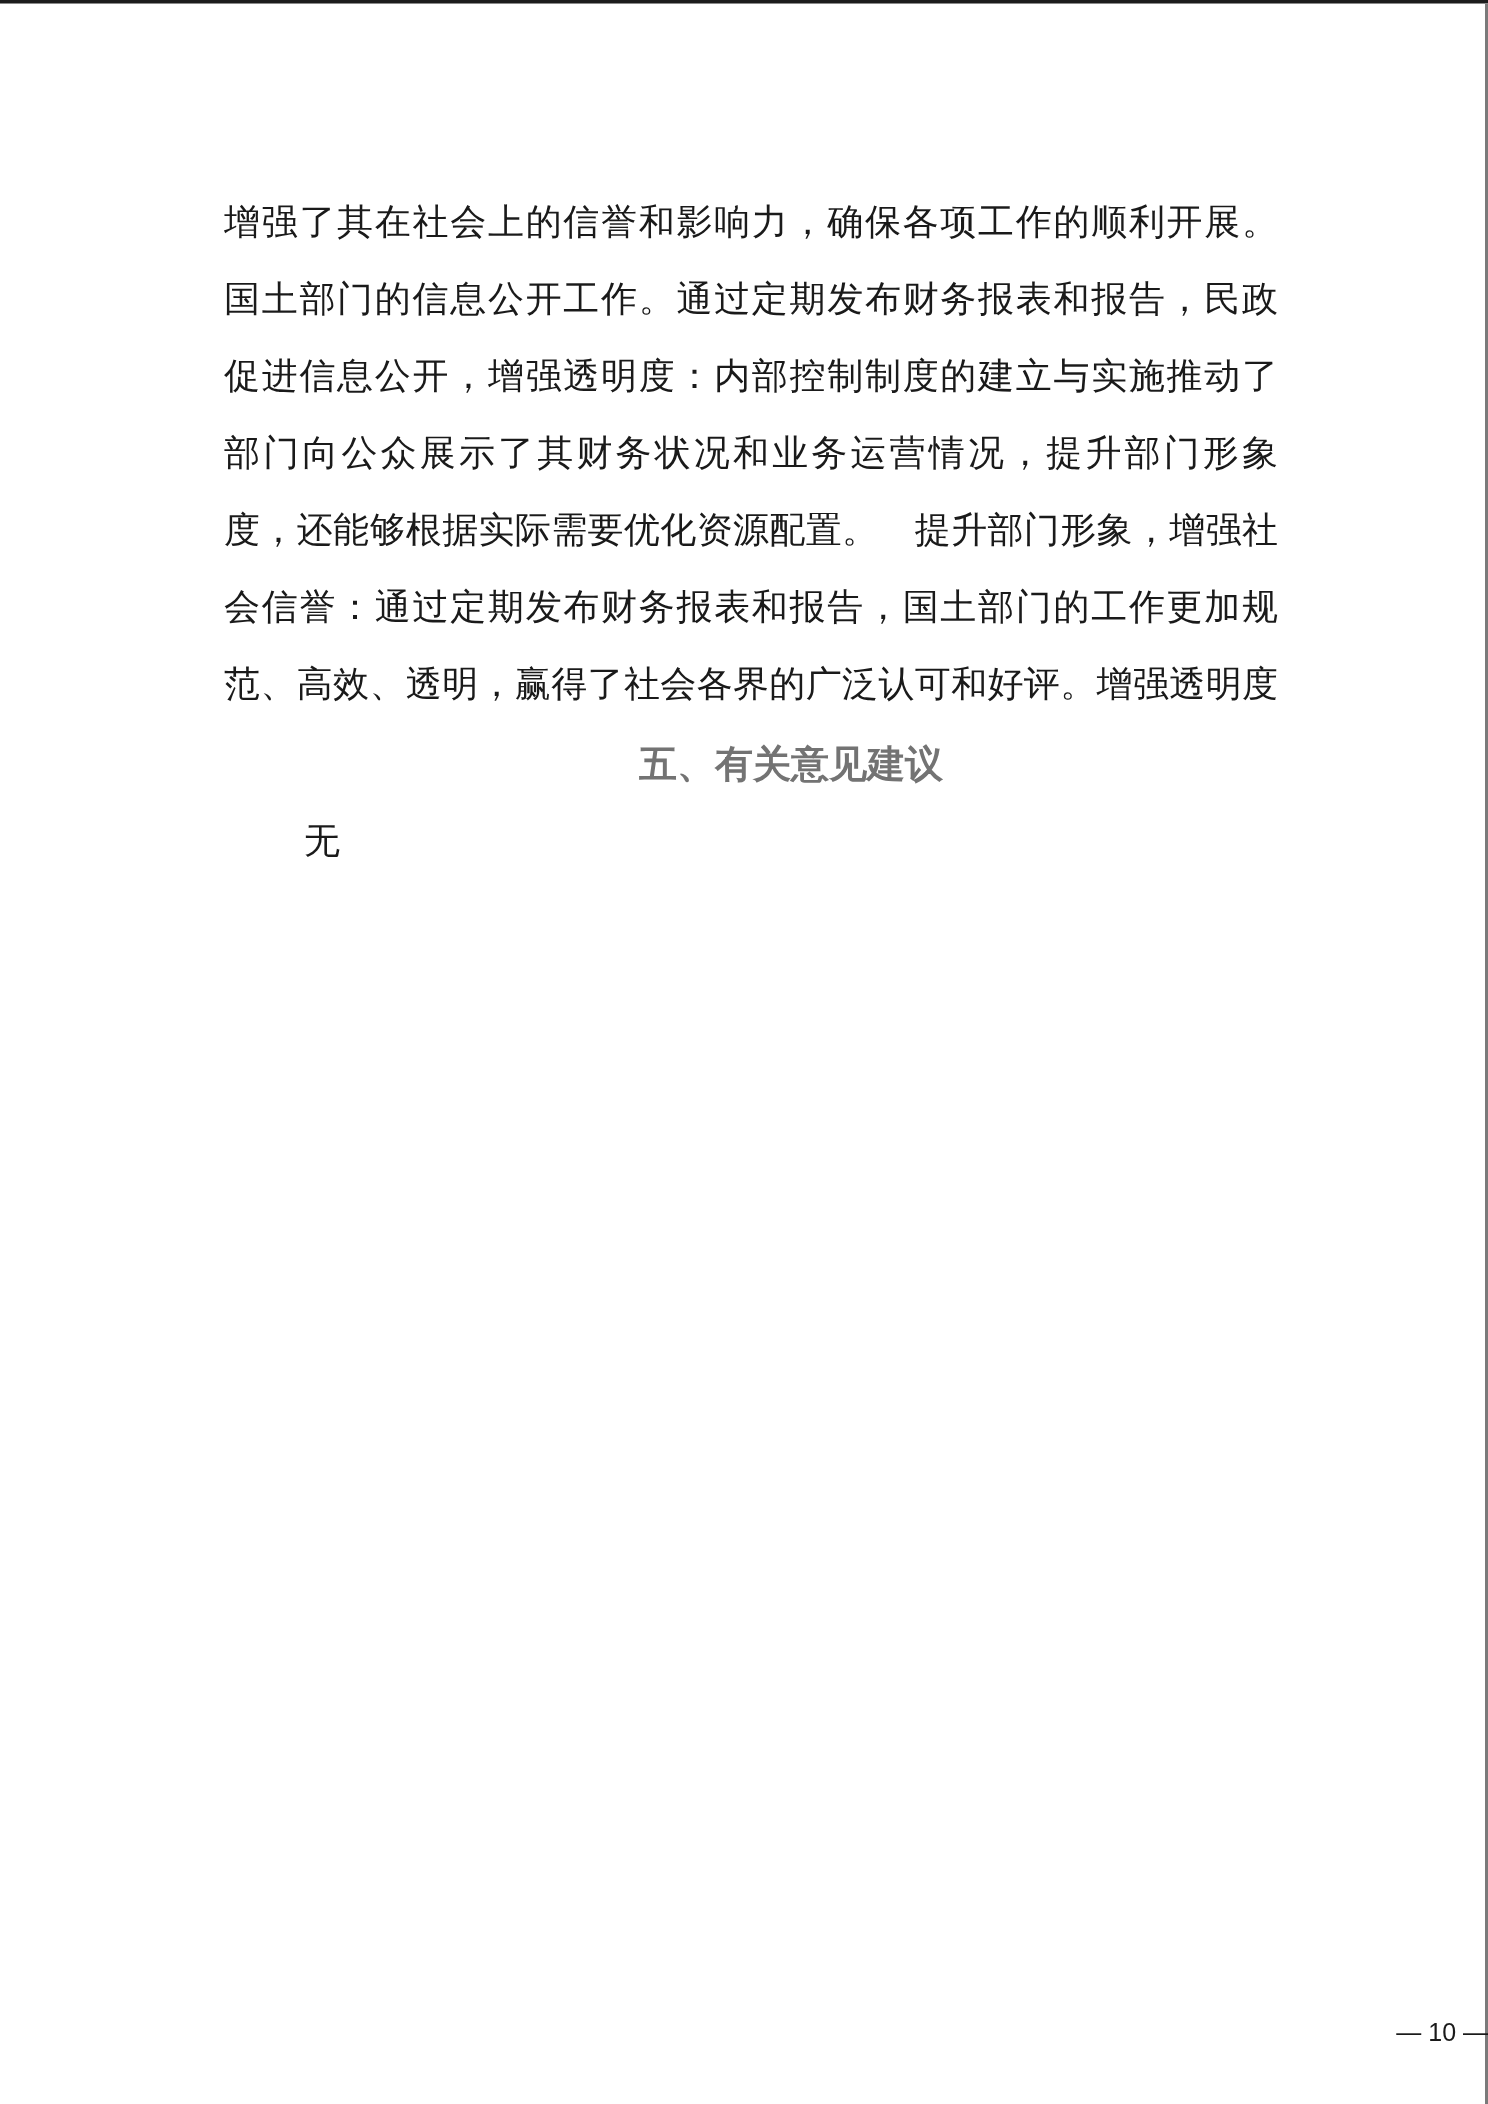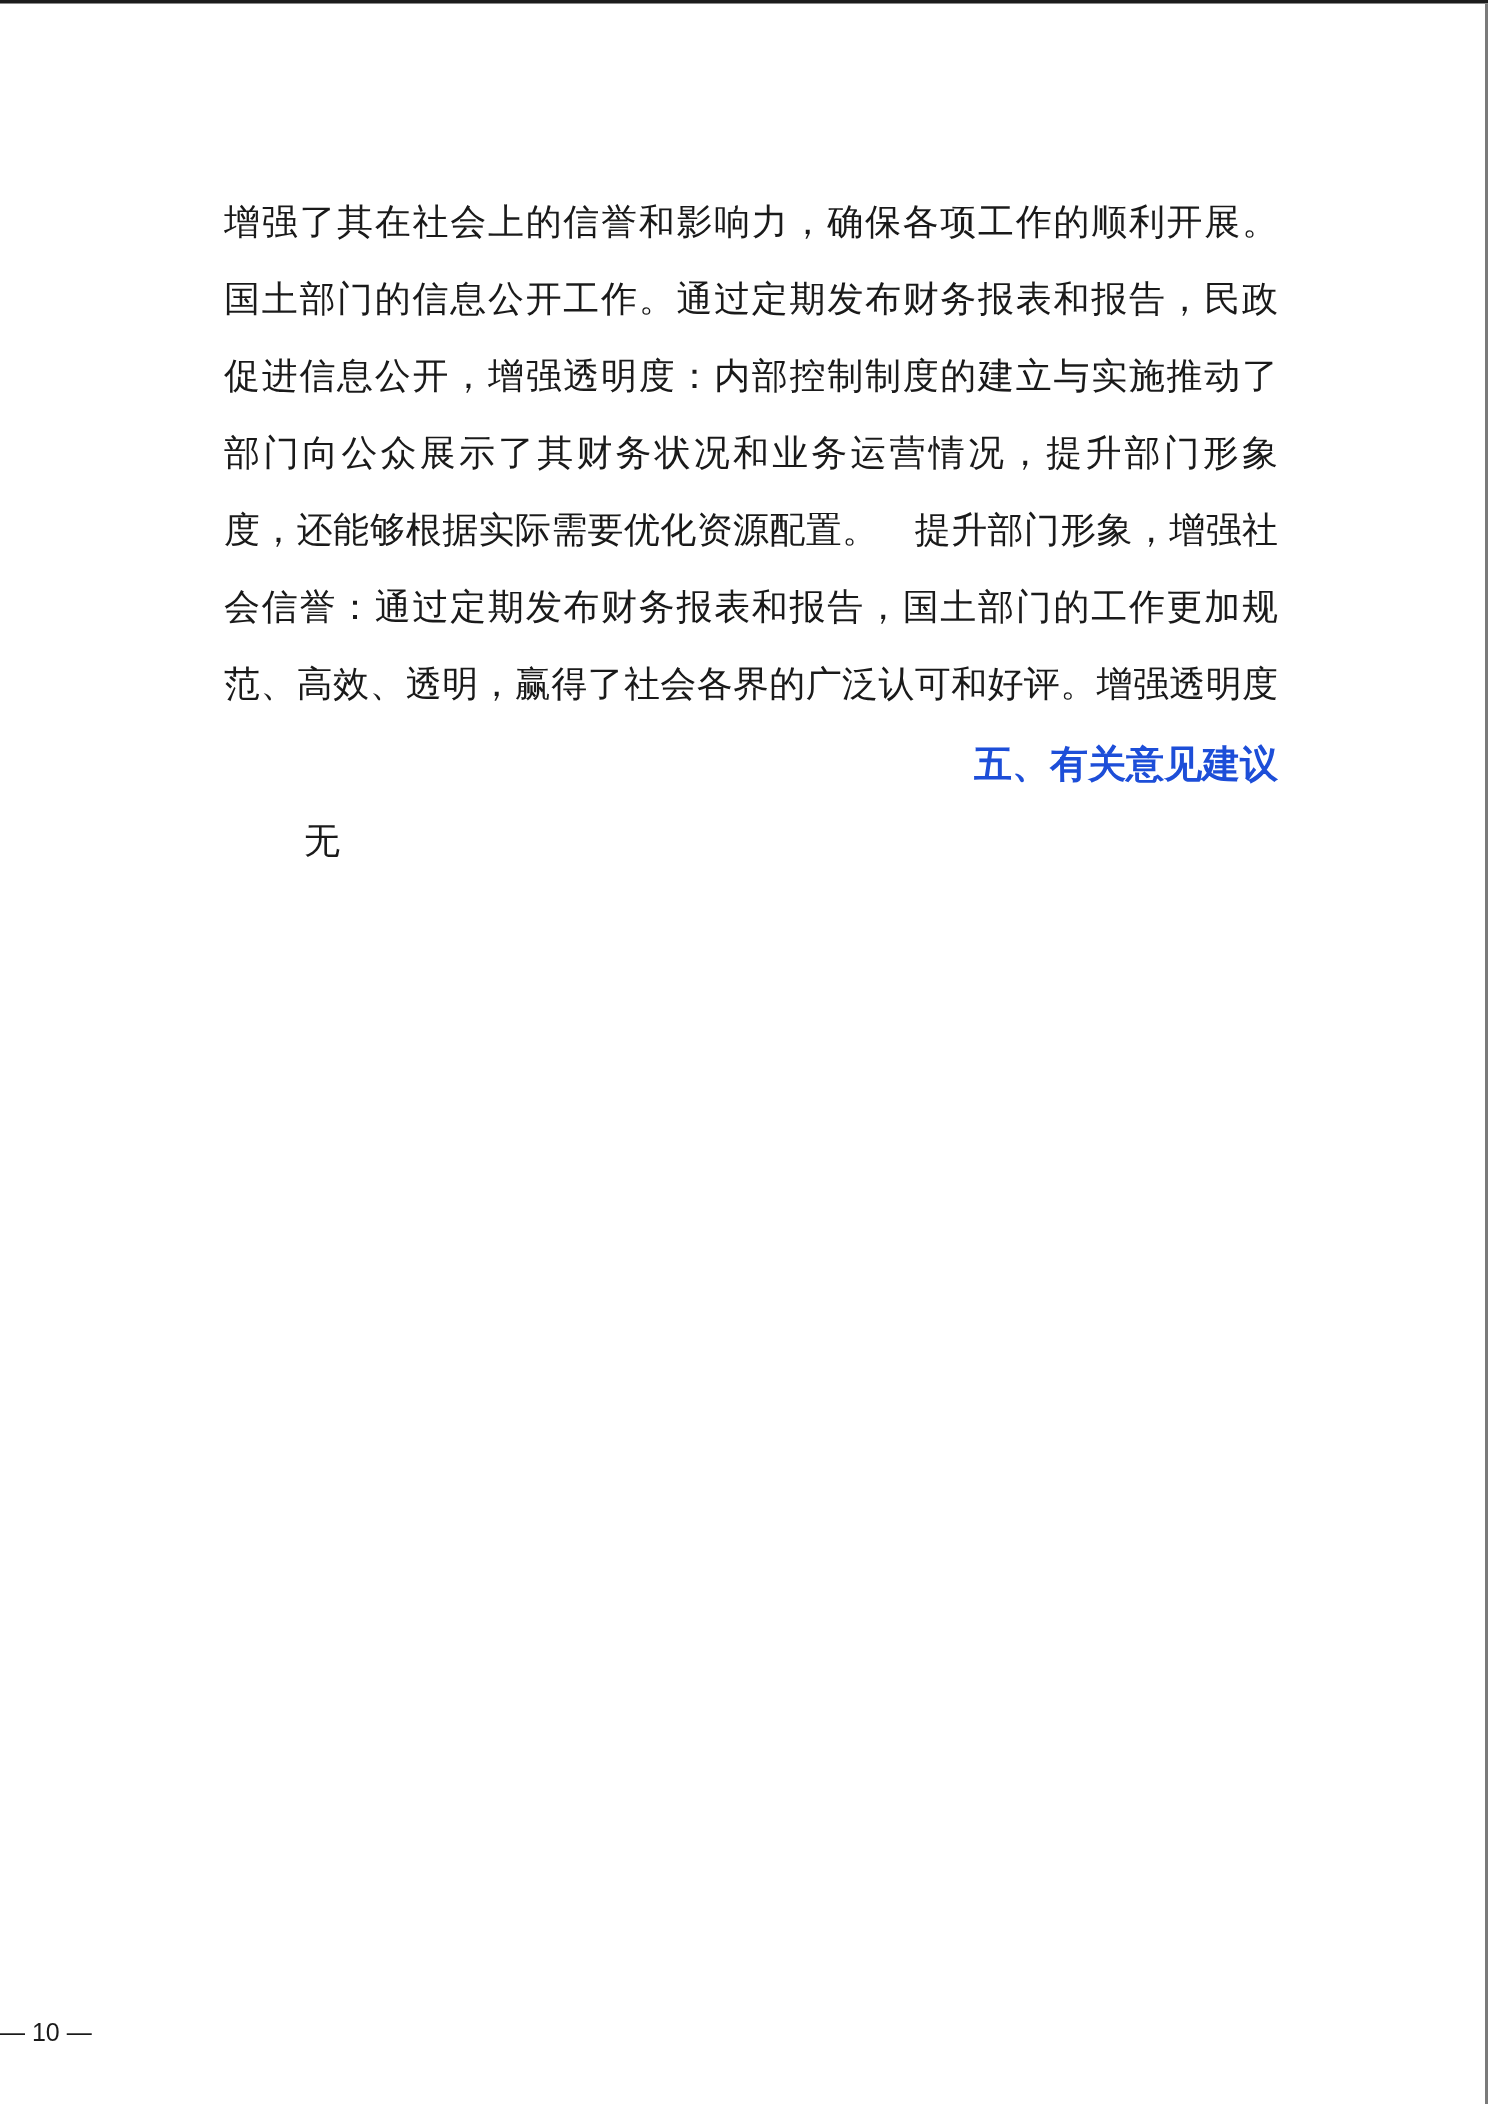--- a/index.html
+++ b/index.html
@@ -47,36 +47,36 @@
     text-justify: inter-character;
     color: #1a1a1a;
   }
   .section-heading {
     font-family: "Liberation Sans", "DejaVu Sans", sans-serif;
     font-weight: 700;
     font-size: 38px;
     line-height: 77px;
     margin-top: 3px;
     text-indent: 80px;
-    text-align: right;
-    color: #1d4ed8;
+    text-align: center;
+    color: #737373;
   }
   .section-body {
     font-size: 36px;
     line-height: 77px;
     text-indent: 80px;
     text-align: left;
     color: #1a1a1a;
   }
   .page-number {
     position: absolute;
     top: 2014px;
     left: 0;
     width: 1488px;
-    text-align: left;
+    text-align: right;
     font-family: "Liberation Sans", "DejaVu Sans", sans-serif;
     font-size: 25px;
     line-height: 36px;
     color: #1a1a1a;
   }
 </style>
 </head>
 <body>
 
 <div class="page">

